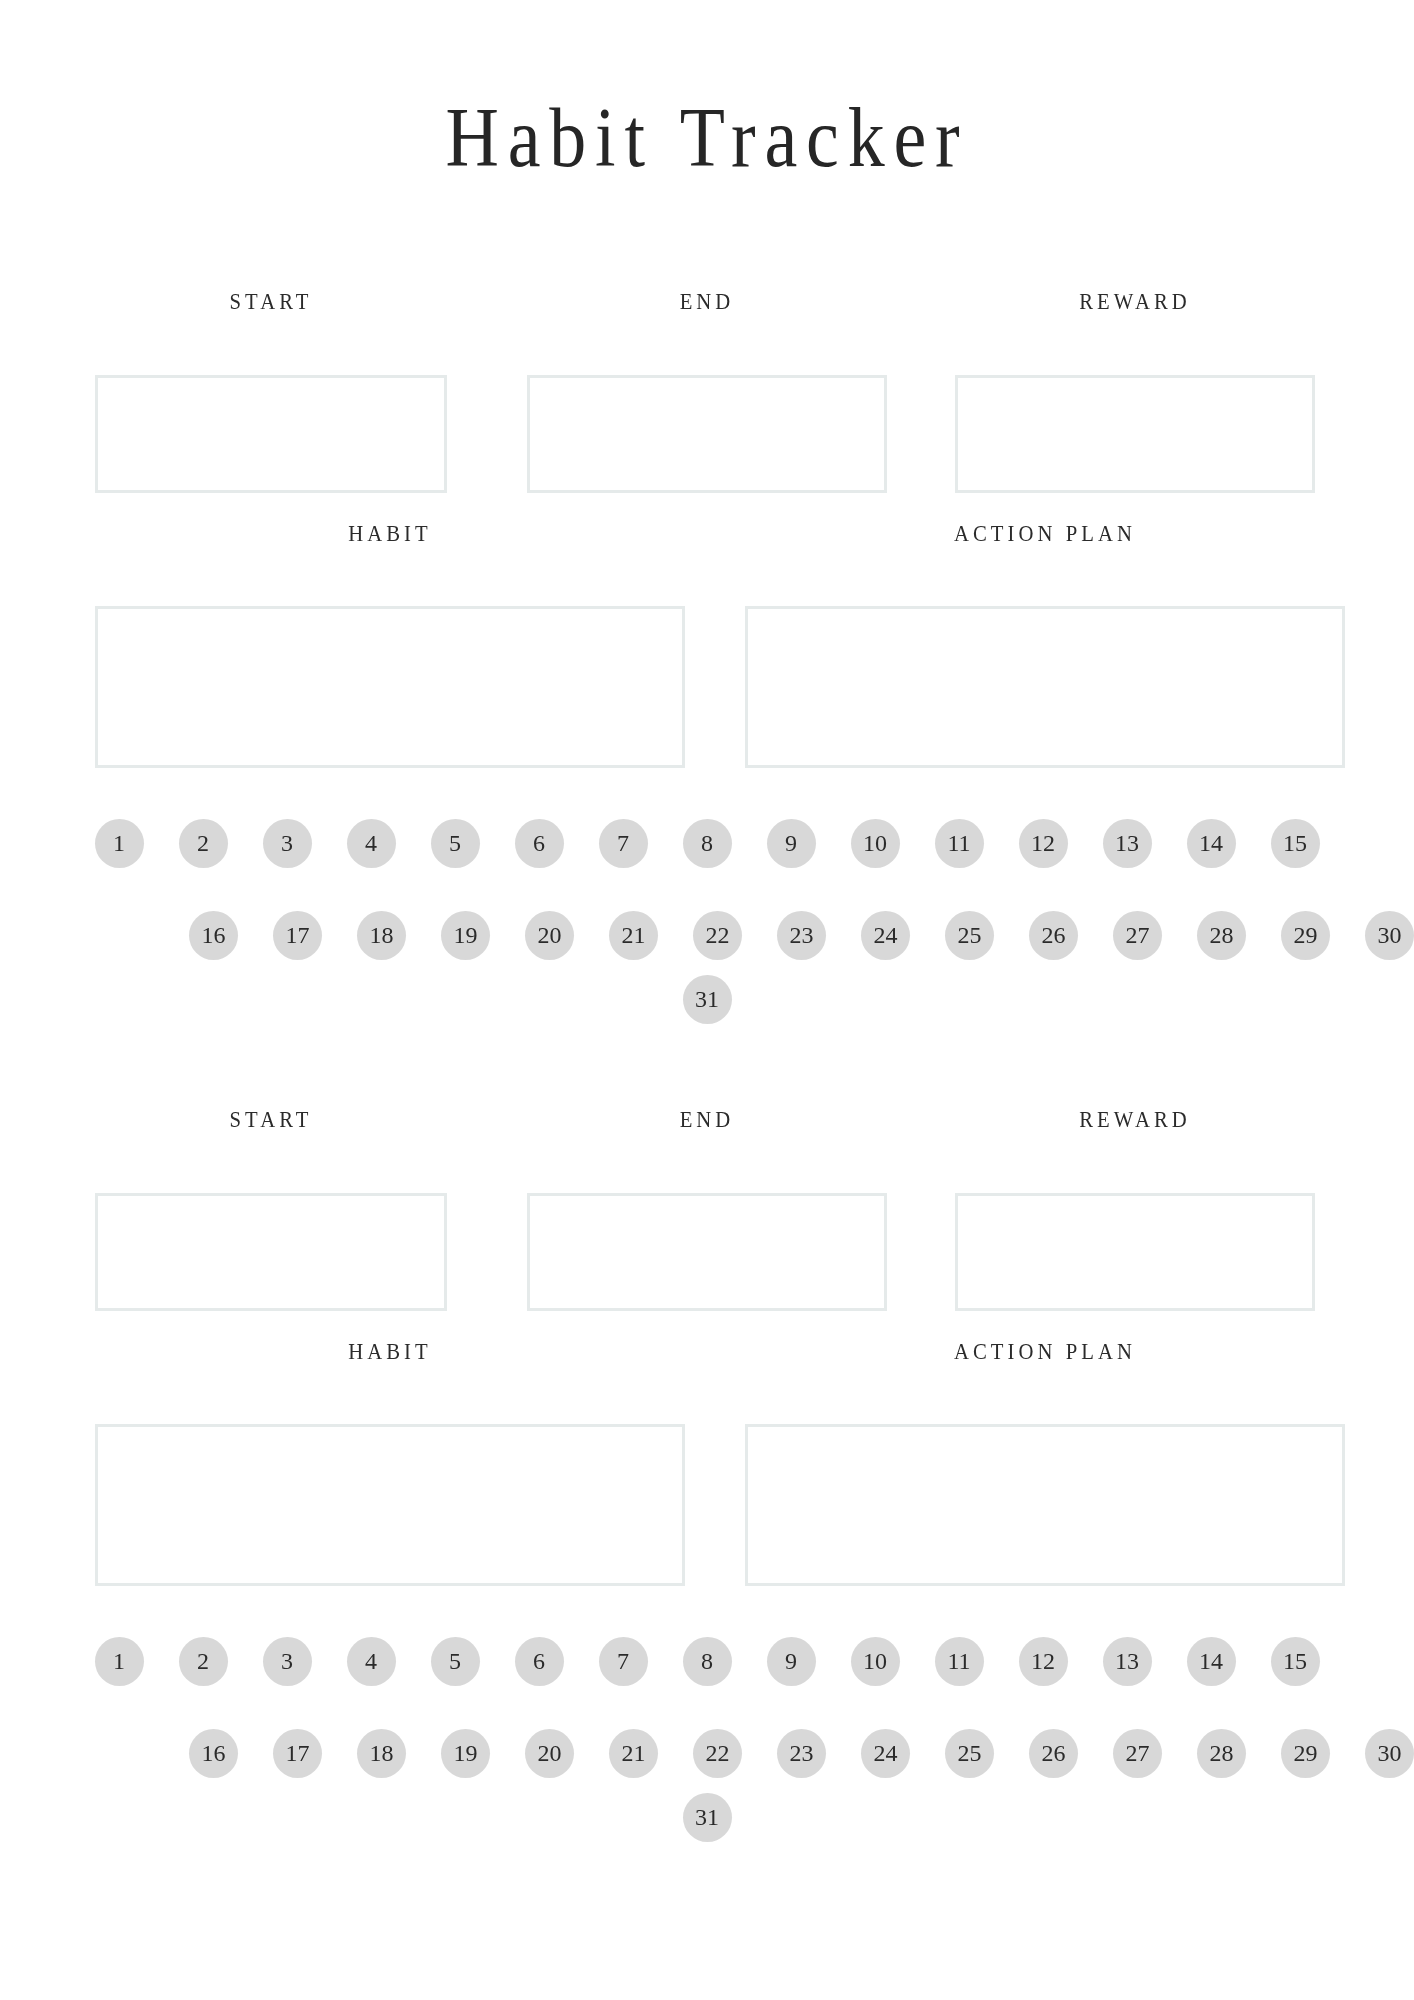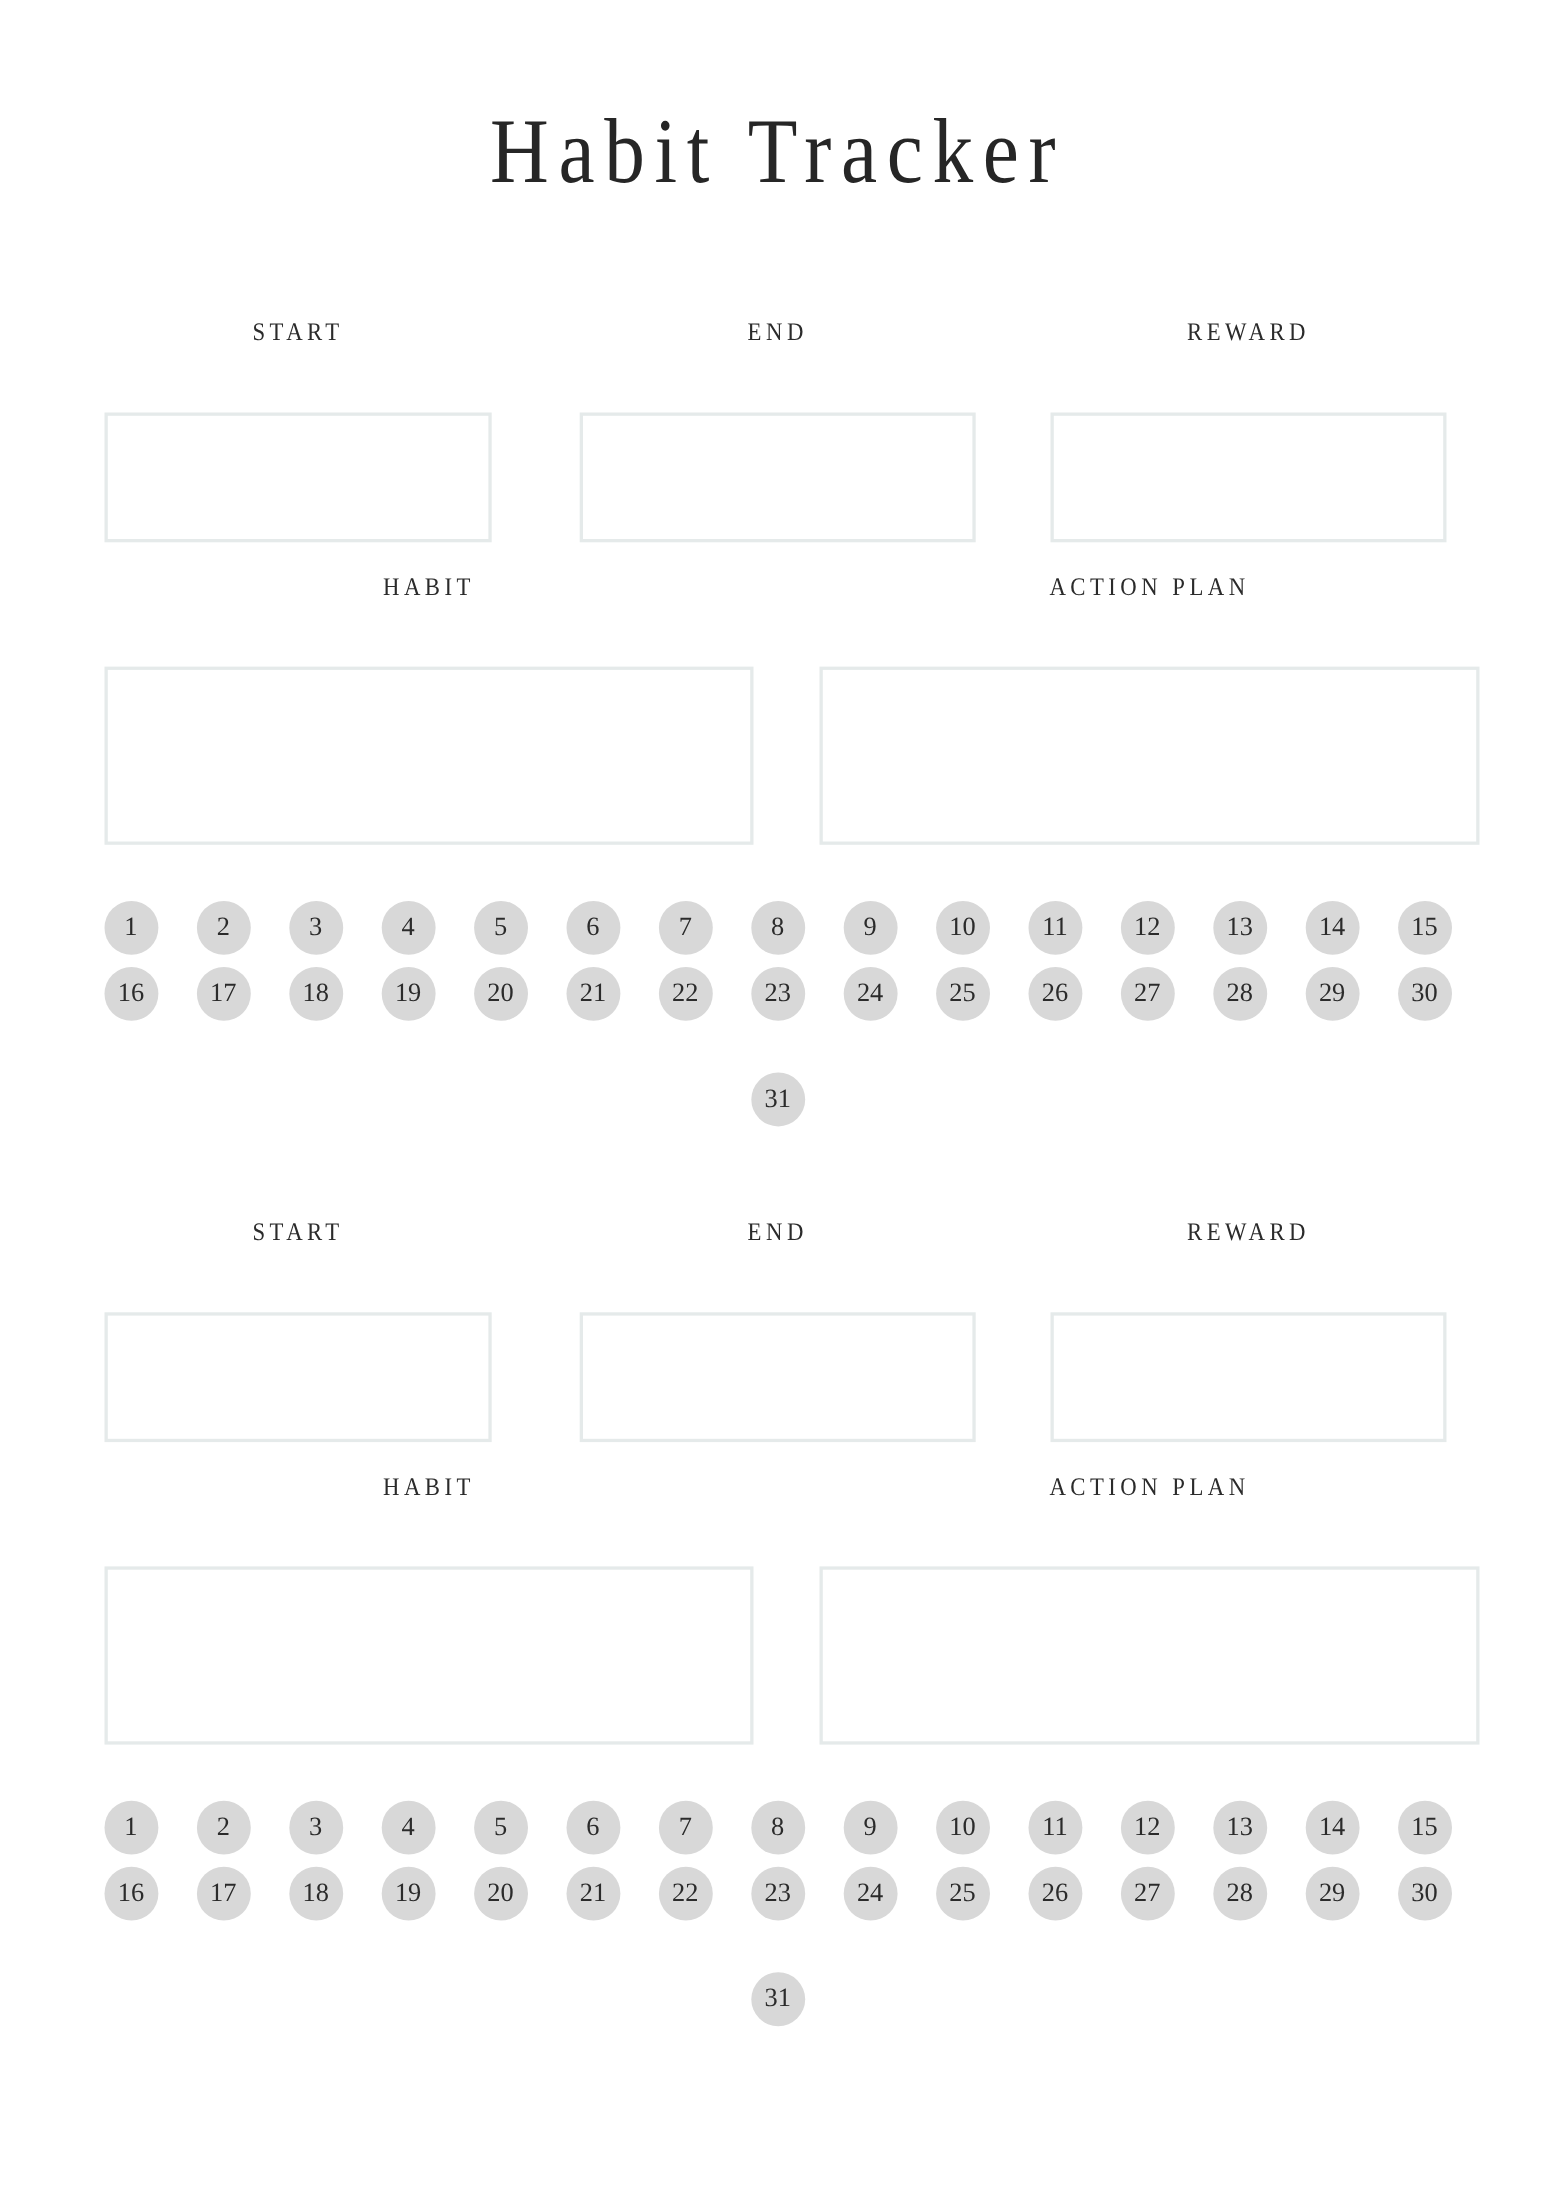--- a/index.html
+++ b/index.html
@@ -99,21 +99,21 @@
     left: 0;
     width: 1414px;
     height: 50px;
     display: flex;
     flex-direction: row;
     justify-content: center;
     align-items: center;
     gap: 35px;
   }
   .day-row-1 { top: 528px; }
-  .day-row-2 { top: 588px; }
+  .day-row-2 { top: 620px; justify-content: flex-end; }
   .day-row-3 { top: 684px; }
 
   .day {
     width: 49px;
     height: 49px;
     min-width: 49px;
     border-radius: 50%;
     background: #d8d8d8;
     display: flex;
     align-items: center;

